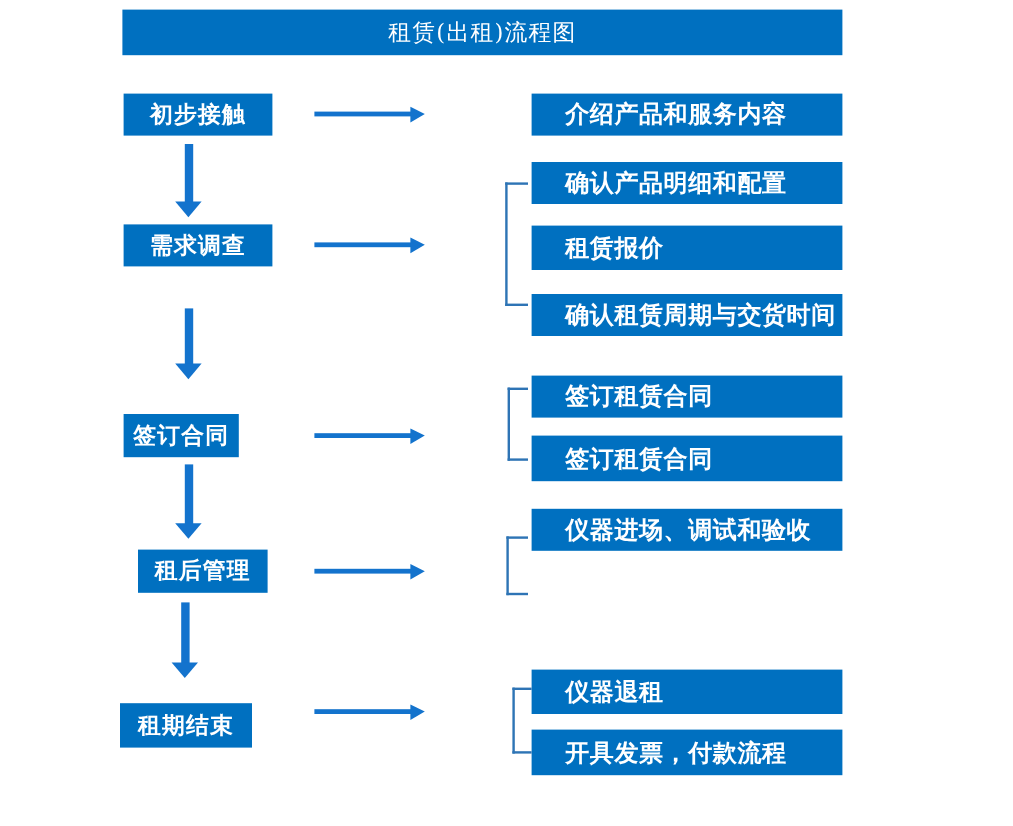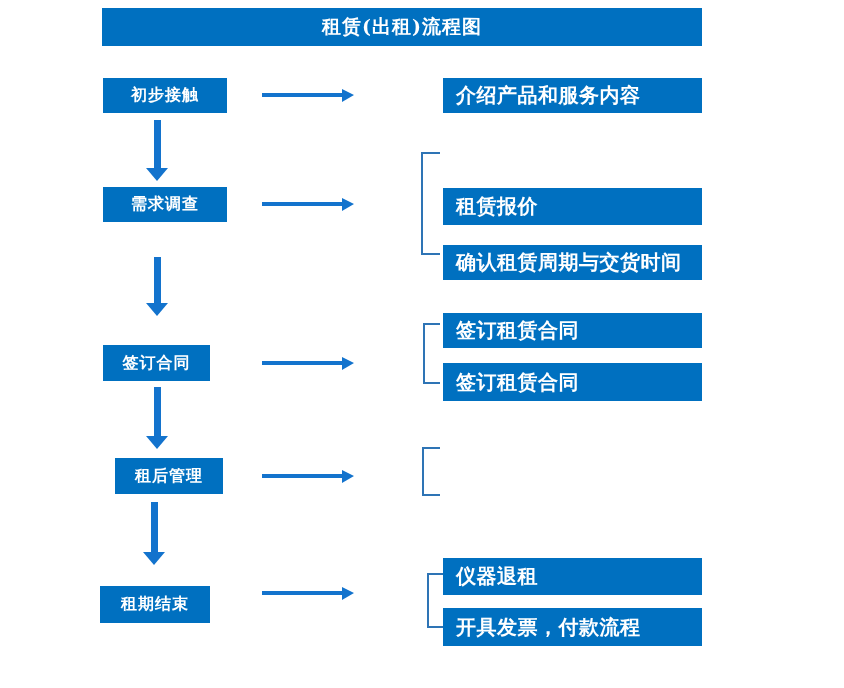--- a/index.html
+++ b/index.html
@@ -16,43 +16,43 @@
     background:#ffffff;
     overflow:hidden;
     font-family:"DejaVu Serif", serif;
   }
   .banner{
     position:absolute;
     left:102px; top:8px; width:600px; height:38px;
     background:var(--box-blue);
     color:var(--text-white);
     font-size:19px;
-    font-weight:bold;
+    font-weight:normal;
     display:flex; align-items:center; justify-content:center;
     letter-spacing:1px;
   }
   .lbox{
     position:absolute;
     background:var(--box-blue);
     color:var(--text-white);
-    font-size:16px;
+    font-size:19px;
     font-weight:bold;
     display:flex; align-items:center; justify-content:center;
     letter-spacing:1px;
     white-space:nowrap;
   }
   .rbox{
     position:absolute;
     left:443px; width:259px;
     background:var(--box-blue);
     color:var(--text-white);
     font-size:20px;
     font-weight:bold;
     display:flex; align-items:center;
-    padding-left:13px;
+    padding-left:28px;
     box-sizing:border-box;
     letter-spacing:0.5px;
     white-space:nowrap;
   }
   .harrow{position:absolute;height:13px;}
   .harrow .shaft{
     position:absolute; left:0; right:11px; top:4px; height:4px;
     background:var(--arrow-blue);
   }
   .harrow .head{
@@ -82,32 +82,34 @@
 </style>
 </head>
 <body>
 
 <div class="canvas">
 
   <div class="banner">租赁(出租)流程图</div>
 
   <div class="lbox" style="left:103px;top:78px;width:124px;height:35px">初步接触</div>
   <div class="lbox" style="left:103px;top:187px;width:124px;height:35px">需求调查</div>
-  <div class="lbox" style="left:103px;top:345px;width:107px;height:36px">签订合同</div>
+  <div class="lbox" style="left:103px;top:345px;width:96px;height:36px">签订合同</div>
   <div class="lbox" style="left:115px;top:458px;width:108px;height:36px">租后管理</div>
   <div class="lbox" style="left:100px;top:586px;width:110px;height:37px">租期结束</div>
 
   <div class="rbox" style="top:78px;height:35px">介绍产品和服务内容</div>
 
+  <div class="rbox" style="top:135px;height:35px">确认产品明细和配置</div>
   <div class="rbox" style="top:188px;height:37px">租赁报价</div>
   <div class="rbox" style="top:245px;height:35px">确认租赁周期与交货时间</div>
 
   <div class="rbox" style="top:313px;height:35px">签订租赁合同</div>
   <div class="rbox" style="top:363px;height:38px">签订租赁合同</div>
 
+  <div class="rbox" style="top:424px;height:35px">仪器进场、调试和验收</div>
 
   <div class="rbox" style="top:558px;height:37px">仪器退租</div>
   <div class="rbox" style="top:608px;height:38px">开具发票，付款流程</div>
 
   <div class="harrow" style="left:262px;top:89px;width:92px">
     <div class="shaft"></div>
     <div class="head"></div>
   </div>
   <div class="harrow" style="left:262px;top:198px;width:92px">
     <div class="shaft"></div>

